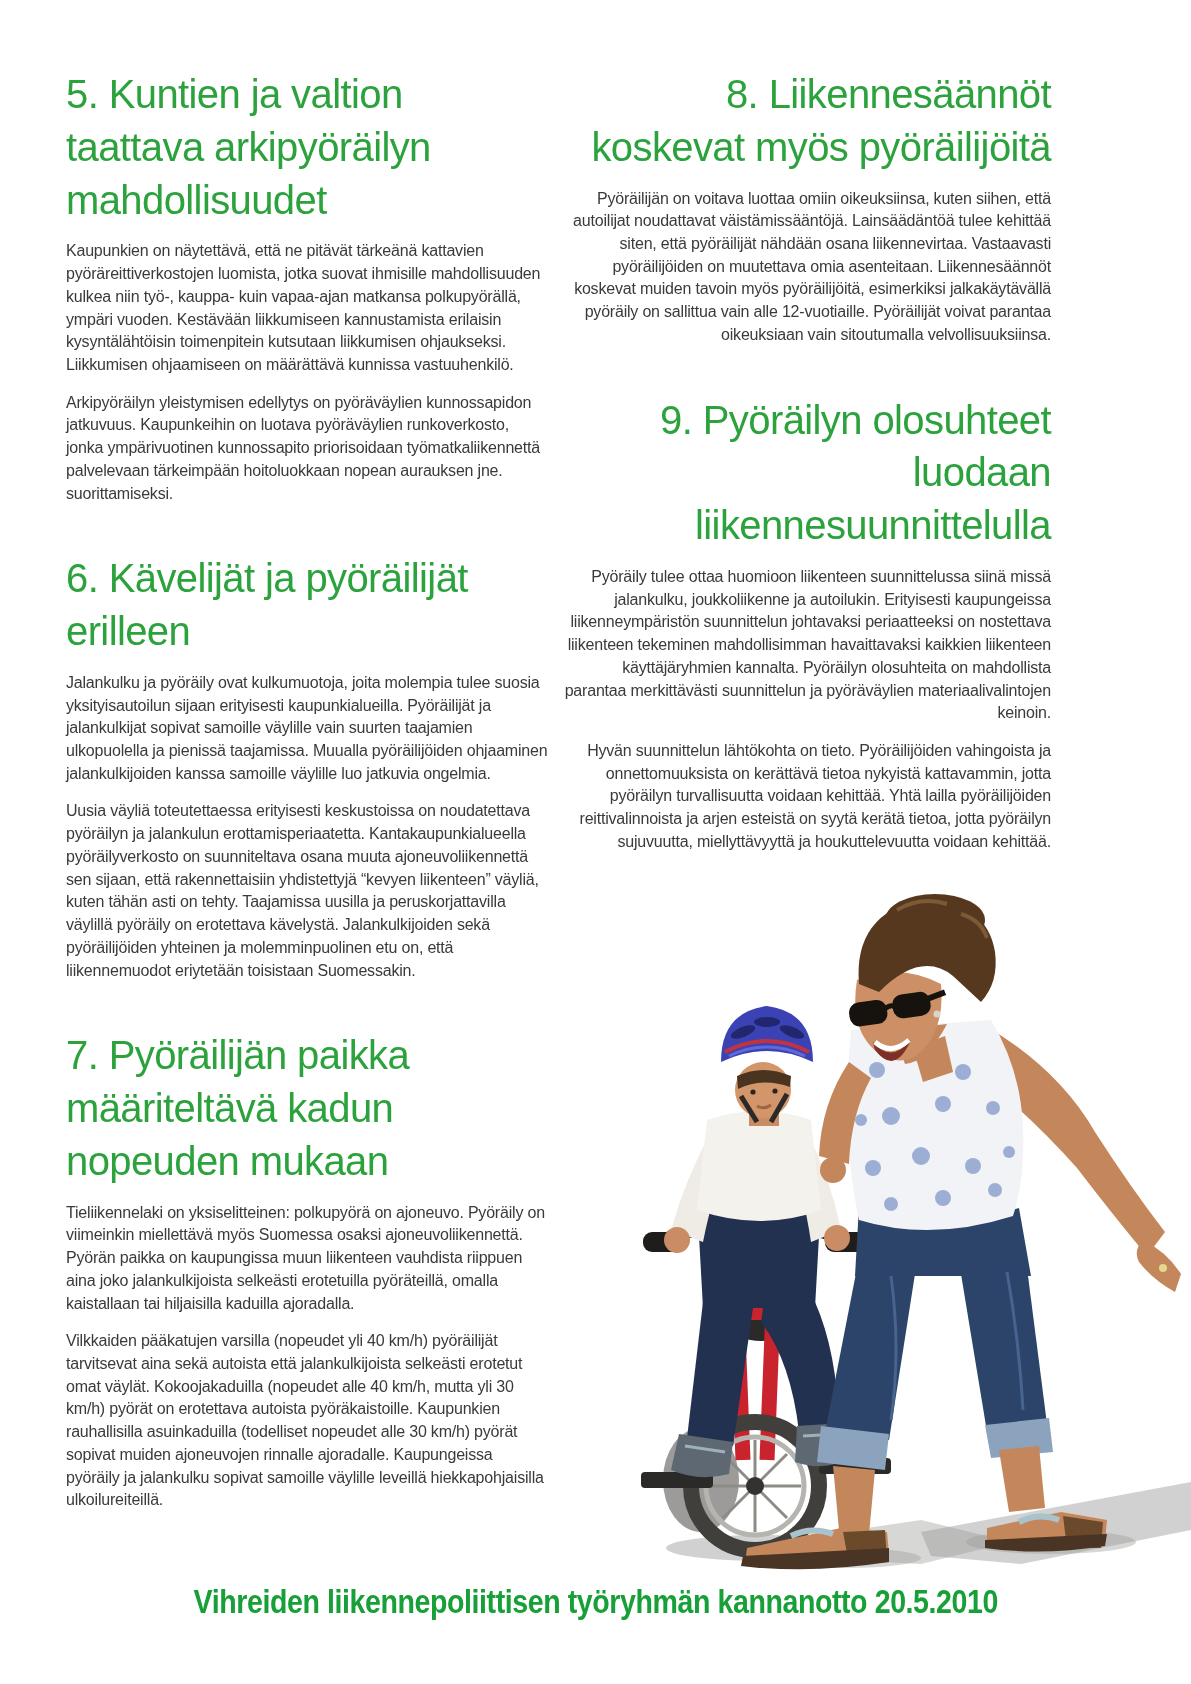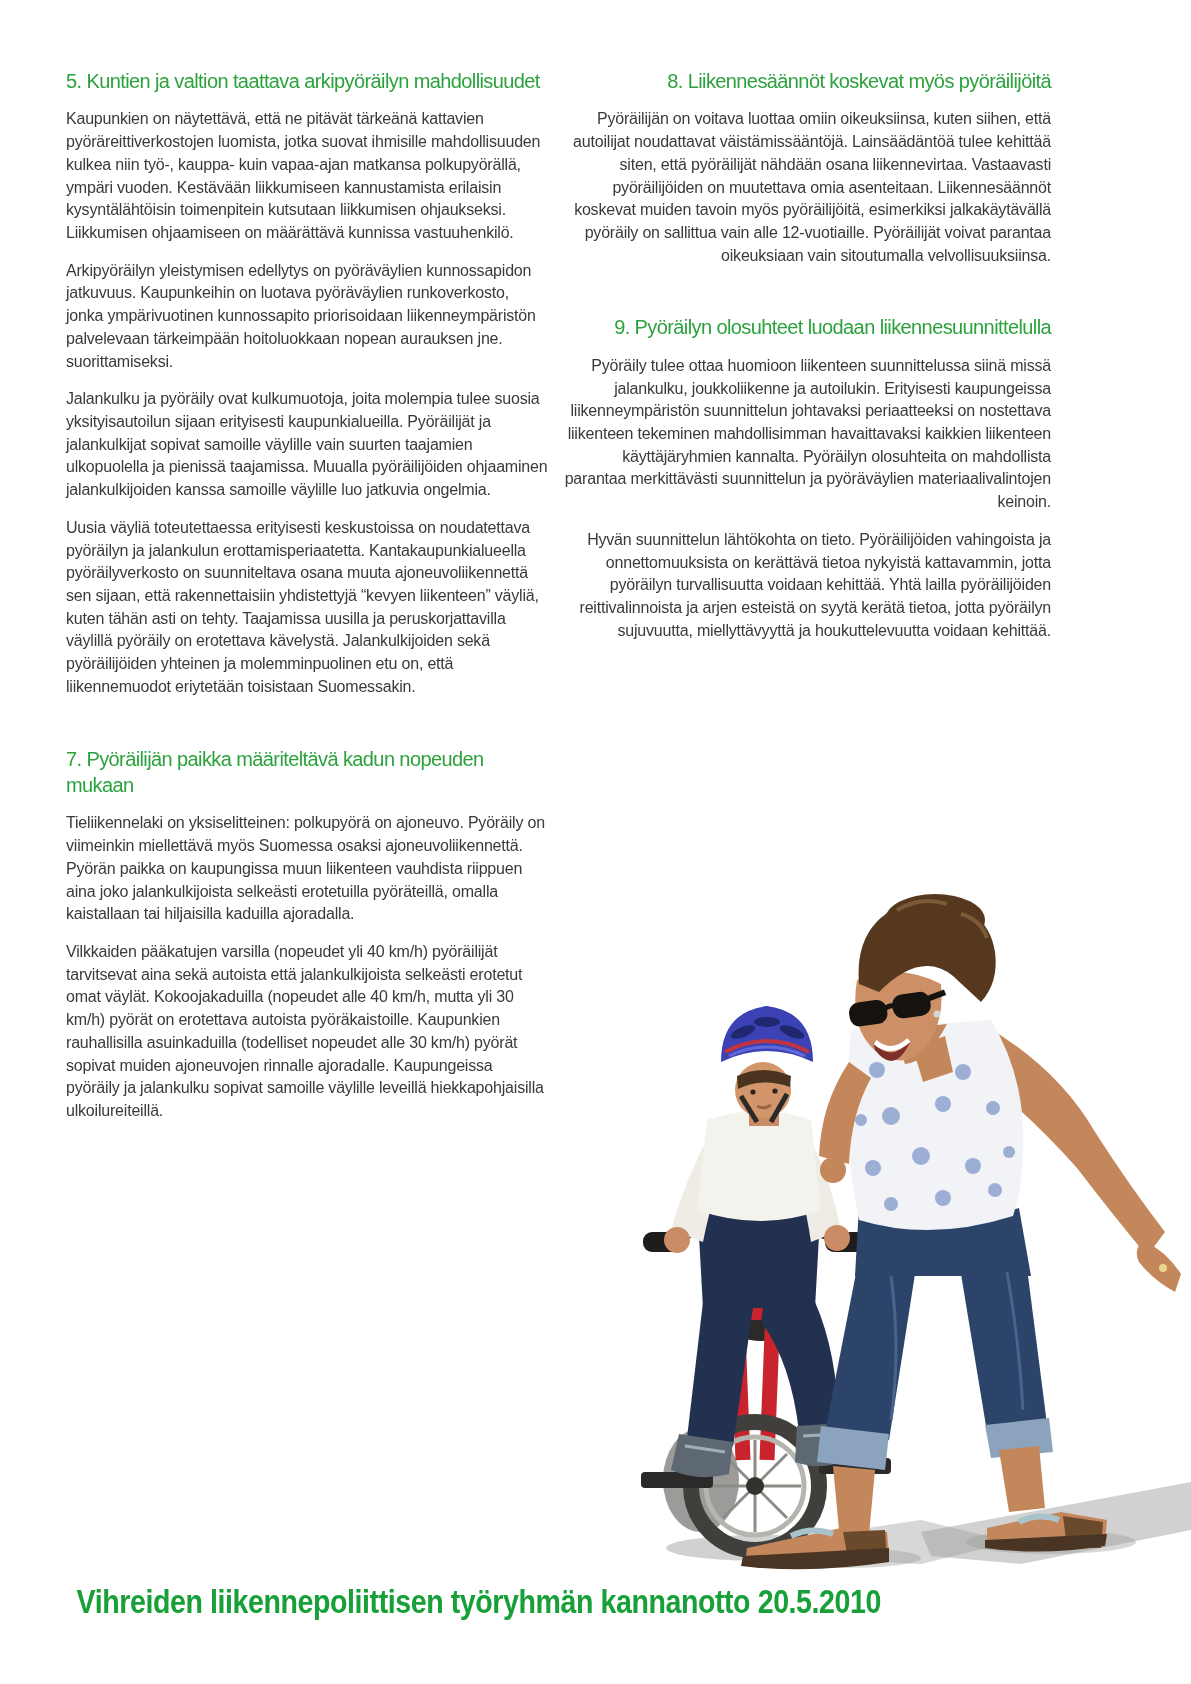--- a/index.html
+++ b/index.html
@@ -7,56 +7,57 @@
     position:relative;width:1191px;height:1684px;background:#ffffff;
     font-family:"Liberation Sans",sans-serif;color:#3a3a3a;overflow:hidden;
   }
   .col{position:absolute;top:68px;}
   .col-left{left:66px;width:484px;}
   .col-right{left:563px;width:488px;text-align:right;}
   h2.sec-title{
     margin:0 0 14px 0;
     font-family:"Liberation Sans",sans-serif;
     font-weight:300;
-    font-size:20px;line-height:1.32;
+    font-size:40px;line-height:1.32;
     letter-spacing:-0.6px;
     color:#2ba23c;
   }
   h2.sec-title.gap{margin-top:47px;}
   p.body-par{
     margin:0 0 15px 0;
     font-size:16px;line-height:1.42;
     letter-spacing:-0.2px;
     color:#3a3a3a;
   }
   .photo{
     position:absolute;left:591px;top:880px;width:600px;height:690px;
   }
   .photo svg{display:block;width:100%;height:100%;}
   .footer{
-    position:absolute;left:0;top:1582px;width:1191px;text-align:left;
+    position:absolute;left:0;top:1582px;width:1191px;text-align:center;
   }
   .footer span{
     display:inline-block;
     font-weight:bold;font-size:34px;letter-spacing:-0.5px;
     color:#18a038;
     transform:scaleX(0.84);transform-origin:50% 50%;
     white-space:nowrap;
   }
 </style>
 </head>
 <body>
 
 <div class="page">
 
   <div class="col col-left">
     <h2 class="sec-title">5. Kuntien ja valtion taattava arkipyöräilyn mahdollisuudet</h2>
     <p class="body-par">Kaupunkien on näytettävä, että ne pitävät tärkeänä kattavien pyöräreittiverkostojen luomista, jotka suovat ihmisille mahdollisuuden kulkea niin työ-, kauppa- kuin vapaa-ajan matkansa polkupyörällä, ympäri vuoden. Kestävään liikkumiseen kannustamista erilaisin kysyntälähtöisin toimenpitein kutsutaan liikkumisen ohjaukseksi. Liikkumisen ohjaamiseen on määrättävä kunnissa vastuuhenkilö.</p>
-    <p class="body-par">Arkipyöräilyn yleistymisen edellytys on pyöräväylien kunnossapidon jatkuvuus. Kaupunkeihin on luotava pyöräväylien runkoverkosto, jonka ympärivuotinen kunnossapito priorisoidaan liikenneympäristön palvelevaan tärkeimpään hoitoluokkaan nopean aurauksen jne. suorittamiseksi.</p>
-
+    <p class="body-par">Arkipyöräilyn yleistymisen edellytys on pyöräväylien kunnossapidon jatkuvuus. Kaupunkeihin on luotava pyöräväylien runkoverkosto, jonka ympärivuotinen kunnossapito priorisoidaan työmatkaliikennettä palvelevaan tärkeimpään hoitoluokkaan nopean aurauksen jne. suorittamiseksi.</p>
+
+    <h2 class="sec-title gap">6. Kävelijät ja pyöräilijät erilleen</h2>
     <p class="body-par">Jalankulku ja pyöräily ovat kulkumuotoja, joita molempia tulee suosia yksityisautoilun sijaan erityisesti kaupunkialueilla. Pyöräilijät ja jalankulkijat sopivat samoille väylille vain suurten taajamien ulkopuolella ja pienissä taajamissa. Muualla pyöräilijöiden ohjaaminen jalankulkijoiden kanssa samoille väylille luo jatkuvia ongelmia.</p>
     <p class="body-par">Uusia väyliä toteutettaessa erityisesti keskustoissa on noudatettava pyöräilyn ja jalankulun erottamisperiaatetta. Kantakaupunkialueella pyöräilyverkosto on suunniteltava osana muuta ajoneuvoliikennettä sen sijaan, että rakennettaisiin yhdistettyjä “kevyen liikenteen” väyliä, kuten tähän asti on tehty. Taajamissa uusilla ja peruskorjattavilla väylillä pyöräily on erotettava kävelystä. Jalankulkijoiden sekä pyöräilijöiden yhteinen ja molemminpuolinen etu on, että liikennemuodot eriytetään toisistaan Suomessakin.</p>
 
     <h2 class="sec-title gap">7. Pyöräilijän paikka määriteltävä kadun nopeuden mukaan</h2>
     <p class="body-par">Tieliikennelaki on yksiselitteinen: polkupyörä on ajoneuvo. Pyöräily on viimeinkin miellettävä myös Suomessa osaksi ajoneuvoliikennettä. Pyörän paikka on kaupungissa muun liikenteen vauhdista riippuen aina joko jalankulkijoista selkeästi erotetuilla pyöräteillä, omalla kaistallaan tai hiljaisilla kaduilla ajoradalla.</p>
     <p class="body-par">Vilkkaiden pääkatujen varsilla (nopeudet yli 40 km/h) pyöräilijät tarvitsevat aina sekä autoista että jalankulkijoista selkeästi erotetut omat väylät. Kokoojakaduilla (nopeudet alle 40 km/h, mutta yli 30 km/h) pyörät on erotettava autoista pyöräkaistoille. Kaupunkien rauhallisilla asuinkaduilla (todelliset nopeudet alle 30 km/h) pyörät sopivat muiden ajoneuvojen rinnalle ajoradalle. Kaupungeissa pyöräily ja jalankulku sopivat samoille väylille leveillä hiekkapohjaisilla ulkoilureiteillä.</p>
   </div>
 
   <div class="col col-right">
     <h2 class="sec-title">8. Liikennesäännöt koskevat myös pyöräilijöitä</h2>

